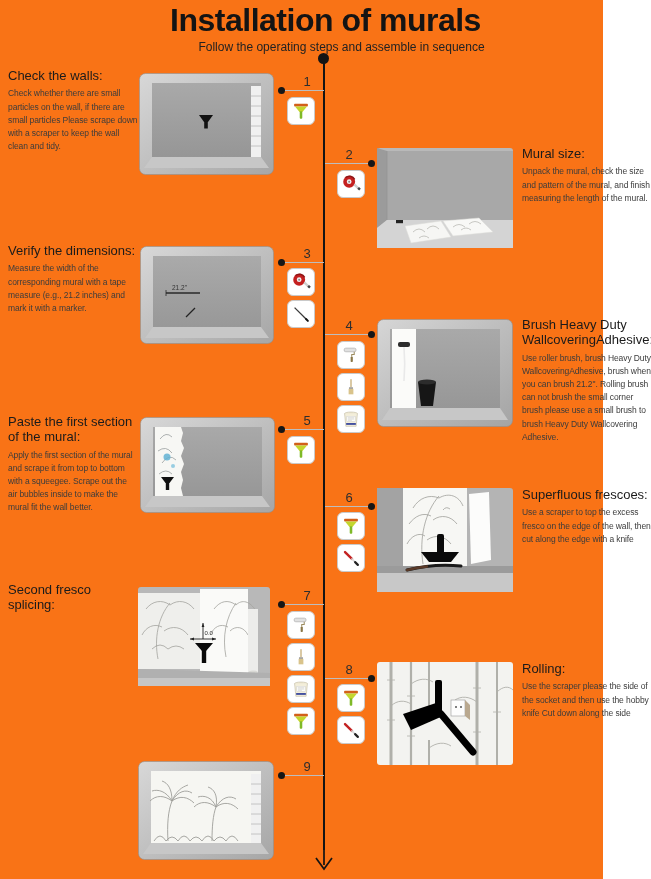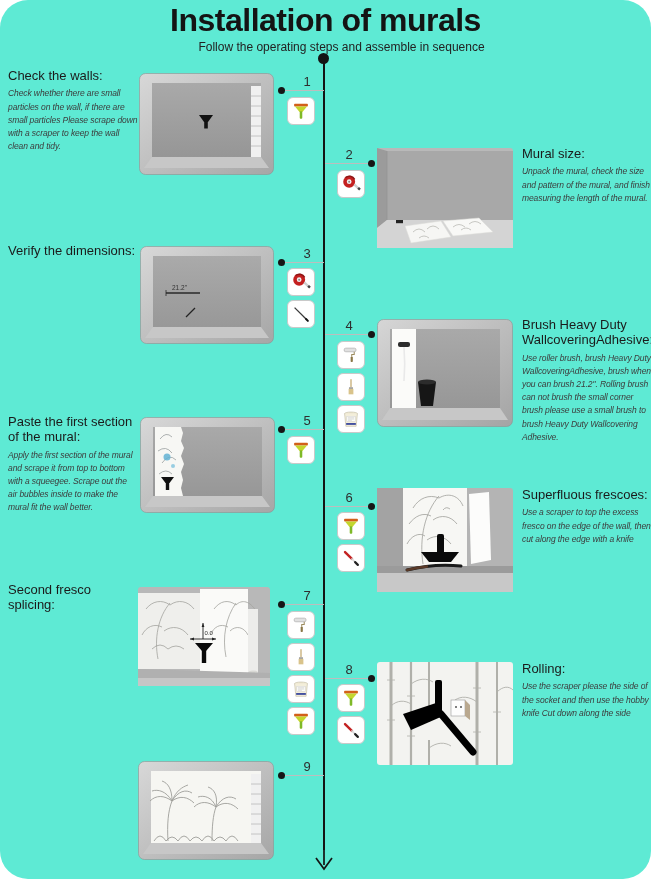--- a/index.html
+++ b/index.html
@@ -1,28 +1,28 @@
 <!DOCTYPE html>
 <html><head>
 <meta charset="utf-8">
 <style>
   html,body{margin:0;padding:0;}
   body{width:651px;height:879px;background:#fff;font-family:"Liberation Sans",sans-serif;overflow:hidden;}
-  .page{position:relative;width:651px;height:879px;background:#5eead4;border-radius:28px;}
+  .page{position:relative;width:603px;height:879px;background:#f97316;}
   .main-title{position:absolute;top:2px;left:0;width:651px;text-align:center;font-size:32px;font-weight:bold;color:#141414;letter-spacing:-0.5px;}
   .subtitle{position:absolute;top:40px;left:0;width:651px;text-align:center;font-size:12px;color:#222;margin-left:16px;}
   .tl-line{position:absolute;left:323px;top:62px;width:2px;height:788px;background:#141414;}
   .tl-dot-top{position:absolute;left:318px;top:53px;width:11px;height:11px;border-radius:50%;background:#141414;}
   .tl-arrow{position:absolute;left:314px;top:845px;width:20px;height:30px;}
   .connector{position:absolute;height:1px;background:#bdbdbd;}
   .dot{position:absolute;width:7px;height:7px;border-radius:50%;background:#161616;}
   .num{position:absolute;width:26px;text-align:center;font-size:13px;color:#2e2e2e;}
   .txt{position:absolute;}
   .txt .t{font-size:13px;color:#1b1b1b;line-height:1.18;}
-  .txt .b{margin-top:4px;font-size:8.5px;color:#3c3c3c;line-height:1.55;letter-spacing:-0.1px;font-style:italic;}
+  .txt .b{margin-top:4px;font-size:8.5px;color:#3c3c3c;line-height:1.55;letter-spacing:-0.1px;}
   .txtL{left:8px;width:130px;}
   .txtR{left:522px;width:132px;}
   .icon-col{position:absolute;display:flex;flex-direction:column;gap:4px;}
   .icon-box{width:28px;height:28px;background:#fff;border:1px solid #c9c9c9;border-radius:6px;display:flex;align-items:center;justify-content:center;box-sizing:border-box;}
   .icon-box svg{width:22px;height:22px;display:block;}
   .illus{position:absolute;}
   .illus svg{width:100%;height:100%;display:block;}
 </style>
 </head>
 <body>
@@ -106,20 +106,21 @@
       <rect x="19" y="72" width="7" height="3.2" fill="#222"></rect>
     </svg>
   </div>
   <div class="txt txtR" style="top:146px">
     <div class="t">Mural size:</div>
     <div class="b">Unpack the mural, check the size and pattern of the mural, and finish measuring the length of the mural.</div>
   </div>
 
   <div class="txt txtL" style="top:243px">
     <div class="t">Verify the dimensions:</div>
+    <div class="b">Measure the width of the corresponding mural with a tape measure (e.g., 21.2 inches) and mark it with a marker.</div>
   </div>
   <div class="connector" style="top:262px;left:282px;width:42px"></div>
   <div class="dot" style="top:259px;left:278px"></div>
   <div class="num" style="top:246px;left:294px">3</div>
   <div class="icon-col" style="top:268px;left:287px">
       <div class="icon-box">
         <svg viewBox="0 0 24 24">
           <circle cx="10" cy="9.5" r="6.5" fill="#c42020"></circle>
           <path d="M6 5 A6.5 6.5 0 0 1 16 7" stroke="#8f1616" stroke-width="1.6" fill="none"></path>
           <circle cx="10" cy="9.5" r="2.6" fill="#f2f2f2"></circle>

